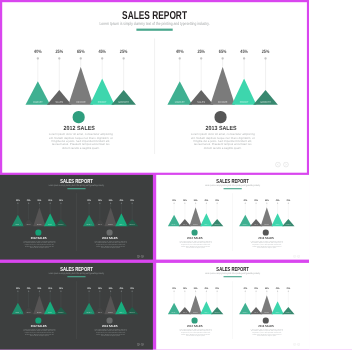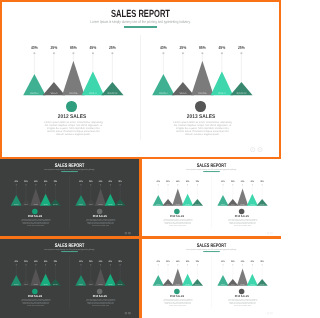--- a/index.html
+++ b/index.html
@@ -1,18 +1,18 @@
 <!DOCTYPE html>
 <html><head>
 <meta charset="utf-8">
 <style>
   html,body{margin:0;padding:0;background:#ffffff;}
   body{width:281px;height:318px;overflow:hidden;
        font-family:"Liberation Sans",sans-serif;-webkit-font-smoothing:antialiased;text-rendering:geometricPrecision;}
-  .page{position:relative;width:281px;height:318px;background:#f97316;}
+  .page{position:relative;width:281px;height:318px;background:#d946ef;}
 
   .slide{position:absolute;overflow:hidden;}
   .slide.light{background:#ffffff;}
   .slide.dark{background:#3d3f3f;}
 
   #hero{left:2px;top:2px;width:277px;height:155px;}
   #th1{left:0px;top:159px;width:139px;height:77px;}
   #th2{left:142px;top:159px;width:139px;height:77px;}
   #th3{left:0px;top:239px;width:139px;height:79px;}
   #th4{left:142px;top:239px;width:139px;height:79px;}

